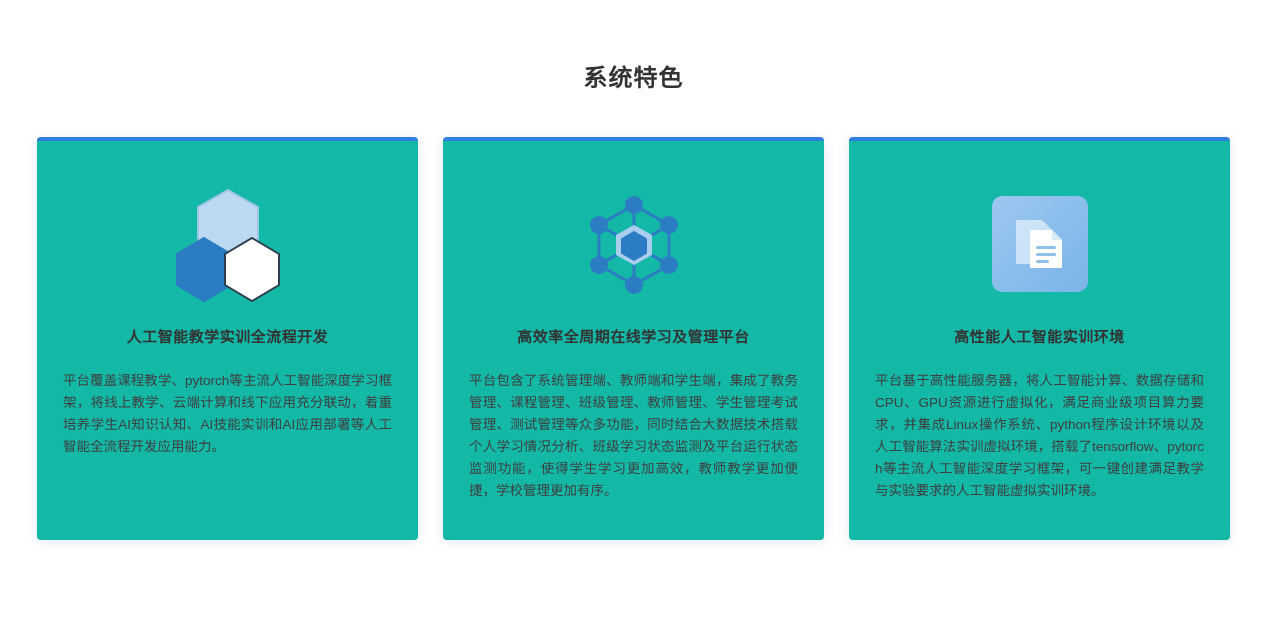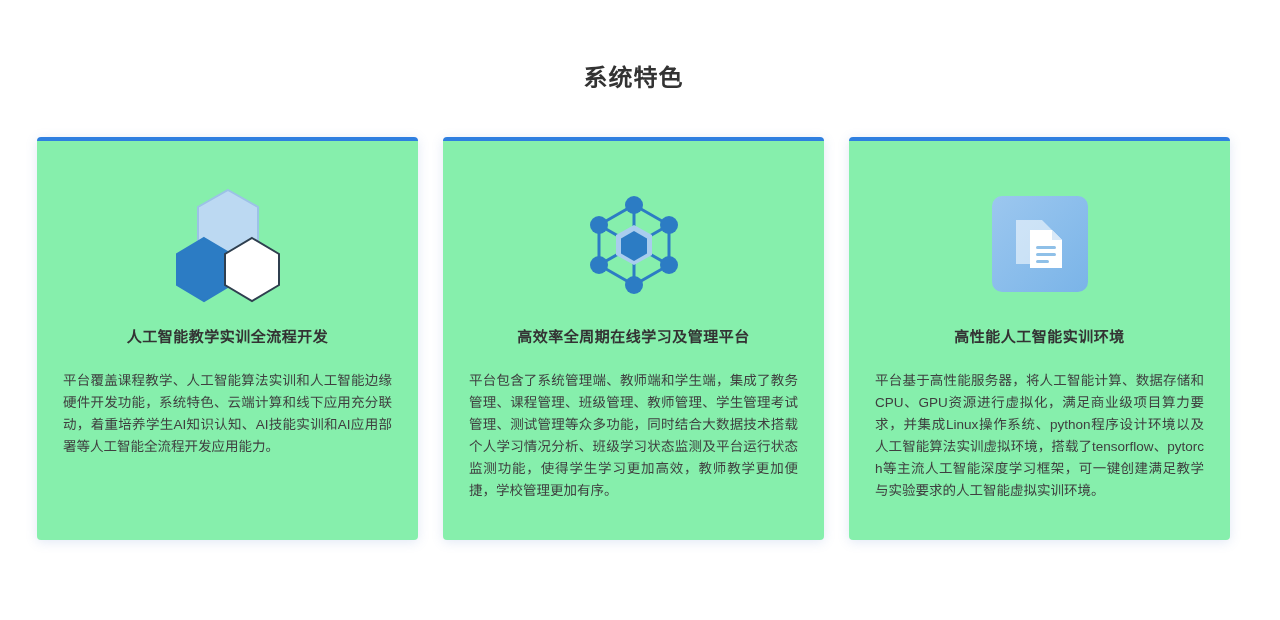--- a/index.html
+++ b/index.html
@@ -32,21 +32,21 @@
   .cards {
     display: flex;
     justify-content: center;
     gap: 25px;
     margin-top: 43px;
   }
   .card {
     width: 381px;
     height: 403px;
     box-sizing: border-box;
-    background: #86efac;
+    background: #14b8a6;
     border-top: 4px solid #2f7fe0;
     border-radius: 4px;
     box-shadow: 0 2px 12px rgba(90, 130, 200, 0.18);
     padding: 0 26px;
     display: flex;
     flex-direction: column;
     align-items: center;
   }
   .card-icon {
     height: 150px;
@@ -98,21 +98,21 @@
       <div class="card-icon">
         <div class="hex-wrap">
           <svg width="110" height="120" viewBox="0 0 110 120" xmlns="http://www.w3.org/2000/svg">
             <polygon points="55,6 85,23 85,57 55,74 25,57 25,23" fill="#bcd9f2" stroke="#9cc2e6" stroke-width="2"></polygon>
             <polygon points="31,54 58,70 58,101 31,117 4,101 4,70" fill="#2c7cc4" stroke="#2c7cc4" stroke-width="2"></polygon>
             <polygon points="79,54 106,70 106,101 79,117 52,101 52,70" fill="#ffffff" stroke="#2f3f4f" stroke-width="2"></polygon>
           </svg>
         </div>
       </div>
       <div class="card-title">人工智能教学实训全流程开发</div>
-      <div class="card-desc">平台覆盖课程教学、人工智能算法实训和人工智能边缘硬件开发功能，系统特色、云端计算和线下应用充分联动，着重培养学生AI知识认知、AI技能实训和AI应用部署等人工智能全流程开发应用能力。</div>
+      <div class="card-desc">平台覆盖课程教学、pytorch等主流人工智能深度学习框架，将线上教学、云端计算和线下应用充分联动，着重培养学生AI知识认知、AI技能实训和AI应用部署等人工智能全流程开发应用能力。</div>
     </div>
 
     <div class="card">
       <div class="card-icon">
         <div class="net-wrap">
           <svg width="120" height="112" viewBox="0 0 120 112" xmlns="http://www.w3.org/2000/svg">
             <g stroke="#2c7cc4" stroke-width="3" fill="none">
               <line x1="60" y1="16" x2="60" y2="96"></line>
               <line x1="25" y1="36" x2="95" y2="76"></line>
               <line x1="95" y1="36" x2="25" y2="76"></line>

